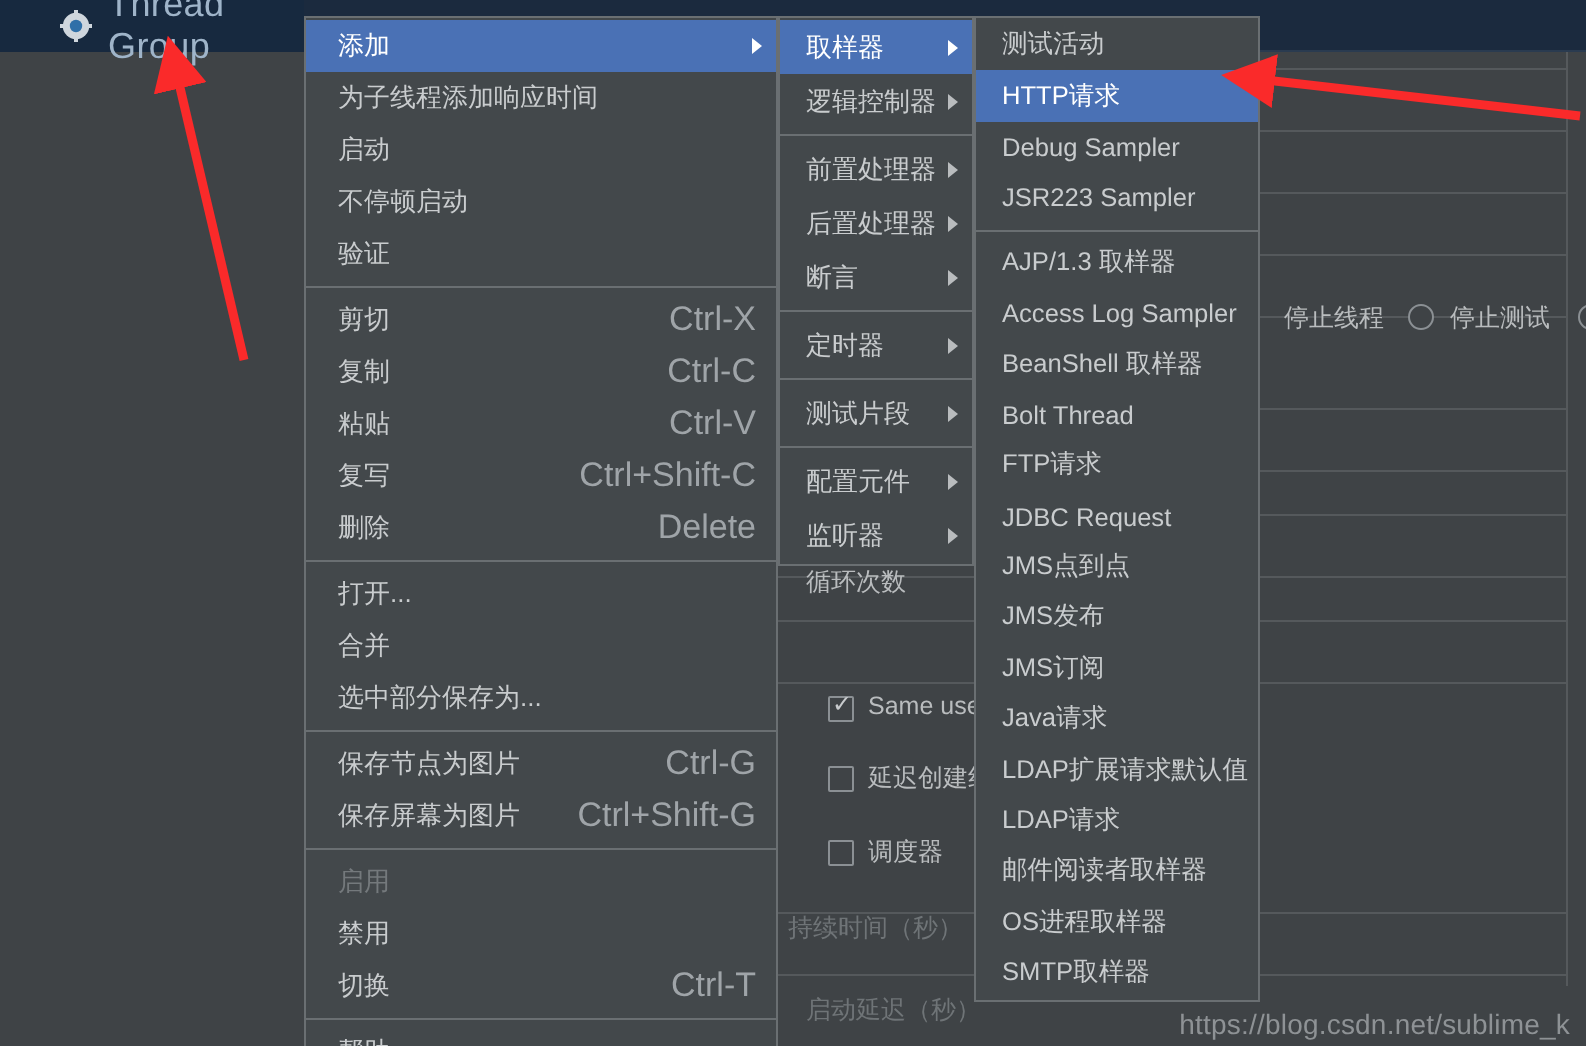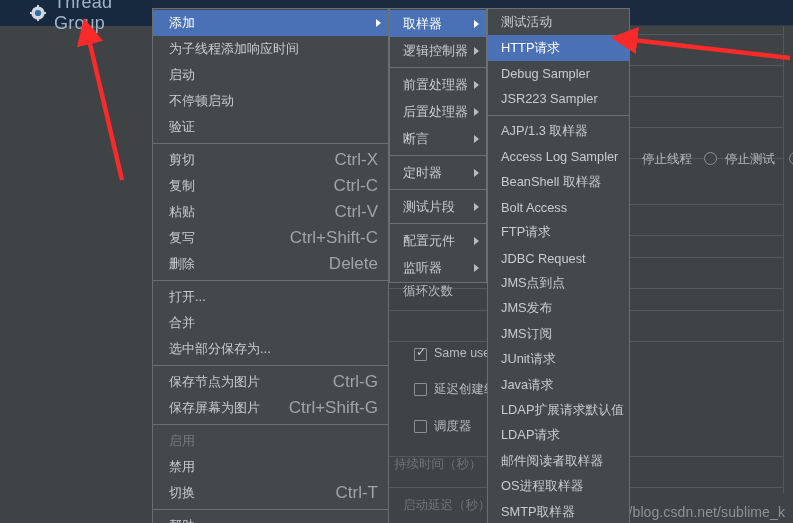--- a/index.html
+++ b/index.html
@@ -312,39 +312,36 @@
     <div class="menu-item">
       <span>AJP/1.3 取样器</span>
     </div>
     <div class="menu-item">
       <span>Access Log Sampler</span>
     </div>
     <div class="menu-item">
       <span>BeanShell 取样器</span>
     </div>
     <div class="menu-item">
-      <span>Bolt Access</span>
+      <span>Bolt Thread</span>
     </div>
     <div class="menu-item">
       <span>FTP请求</span>
     </div>
     <div class="menu-item">
       <span>JDBC Request</span>
     </div>
     <div class="menu-item">
       <span>JMS点到点</span>
     </div>
     <div class="menu-item">
       <span>JMS发布</span>
     </div>
     <div class="menu-item">
       <span>JMS订阅</span>
-    </div>
-    <div class="menu-item">
-      <span>JUnit请求</span>
     </div>
     <div class="menu-item">
       <span>Java请求</span>
     </div>
     <div class="menu-item">
       <span>LDAP扩展请求默认值</span>
     </div>
     <div class="menu-item">
       <span>LDAP请求</span>
     </div>

